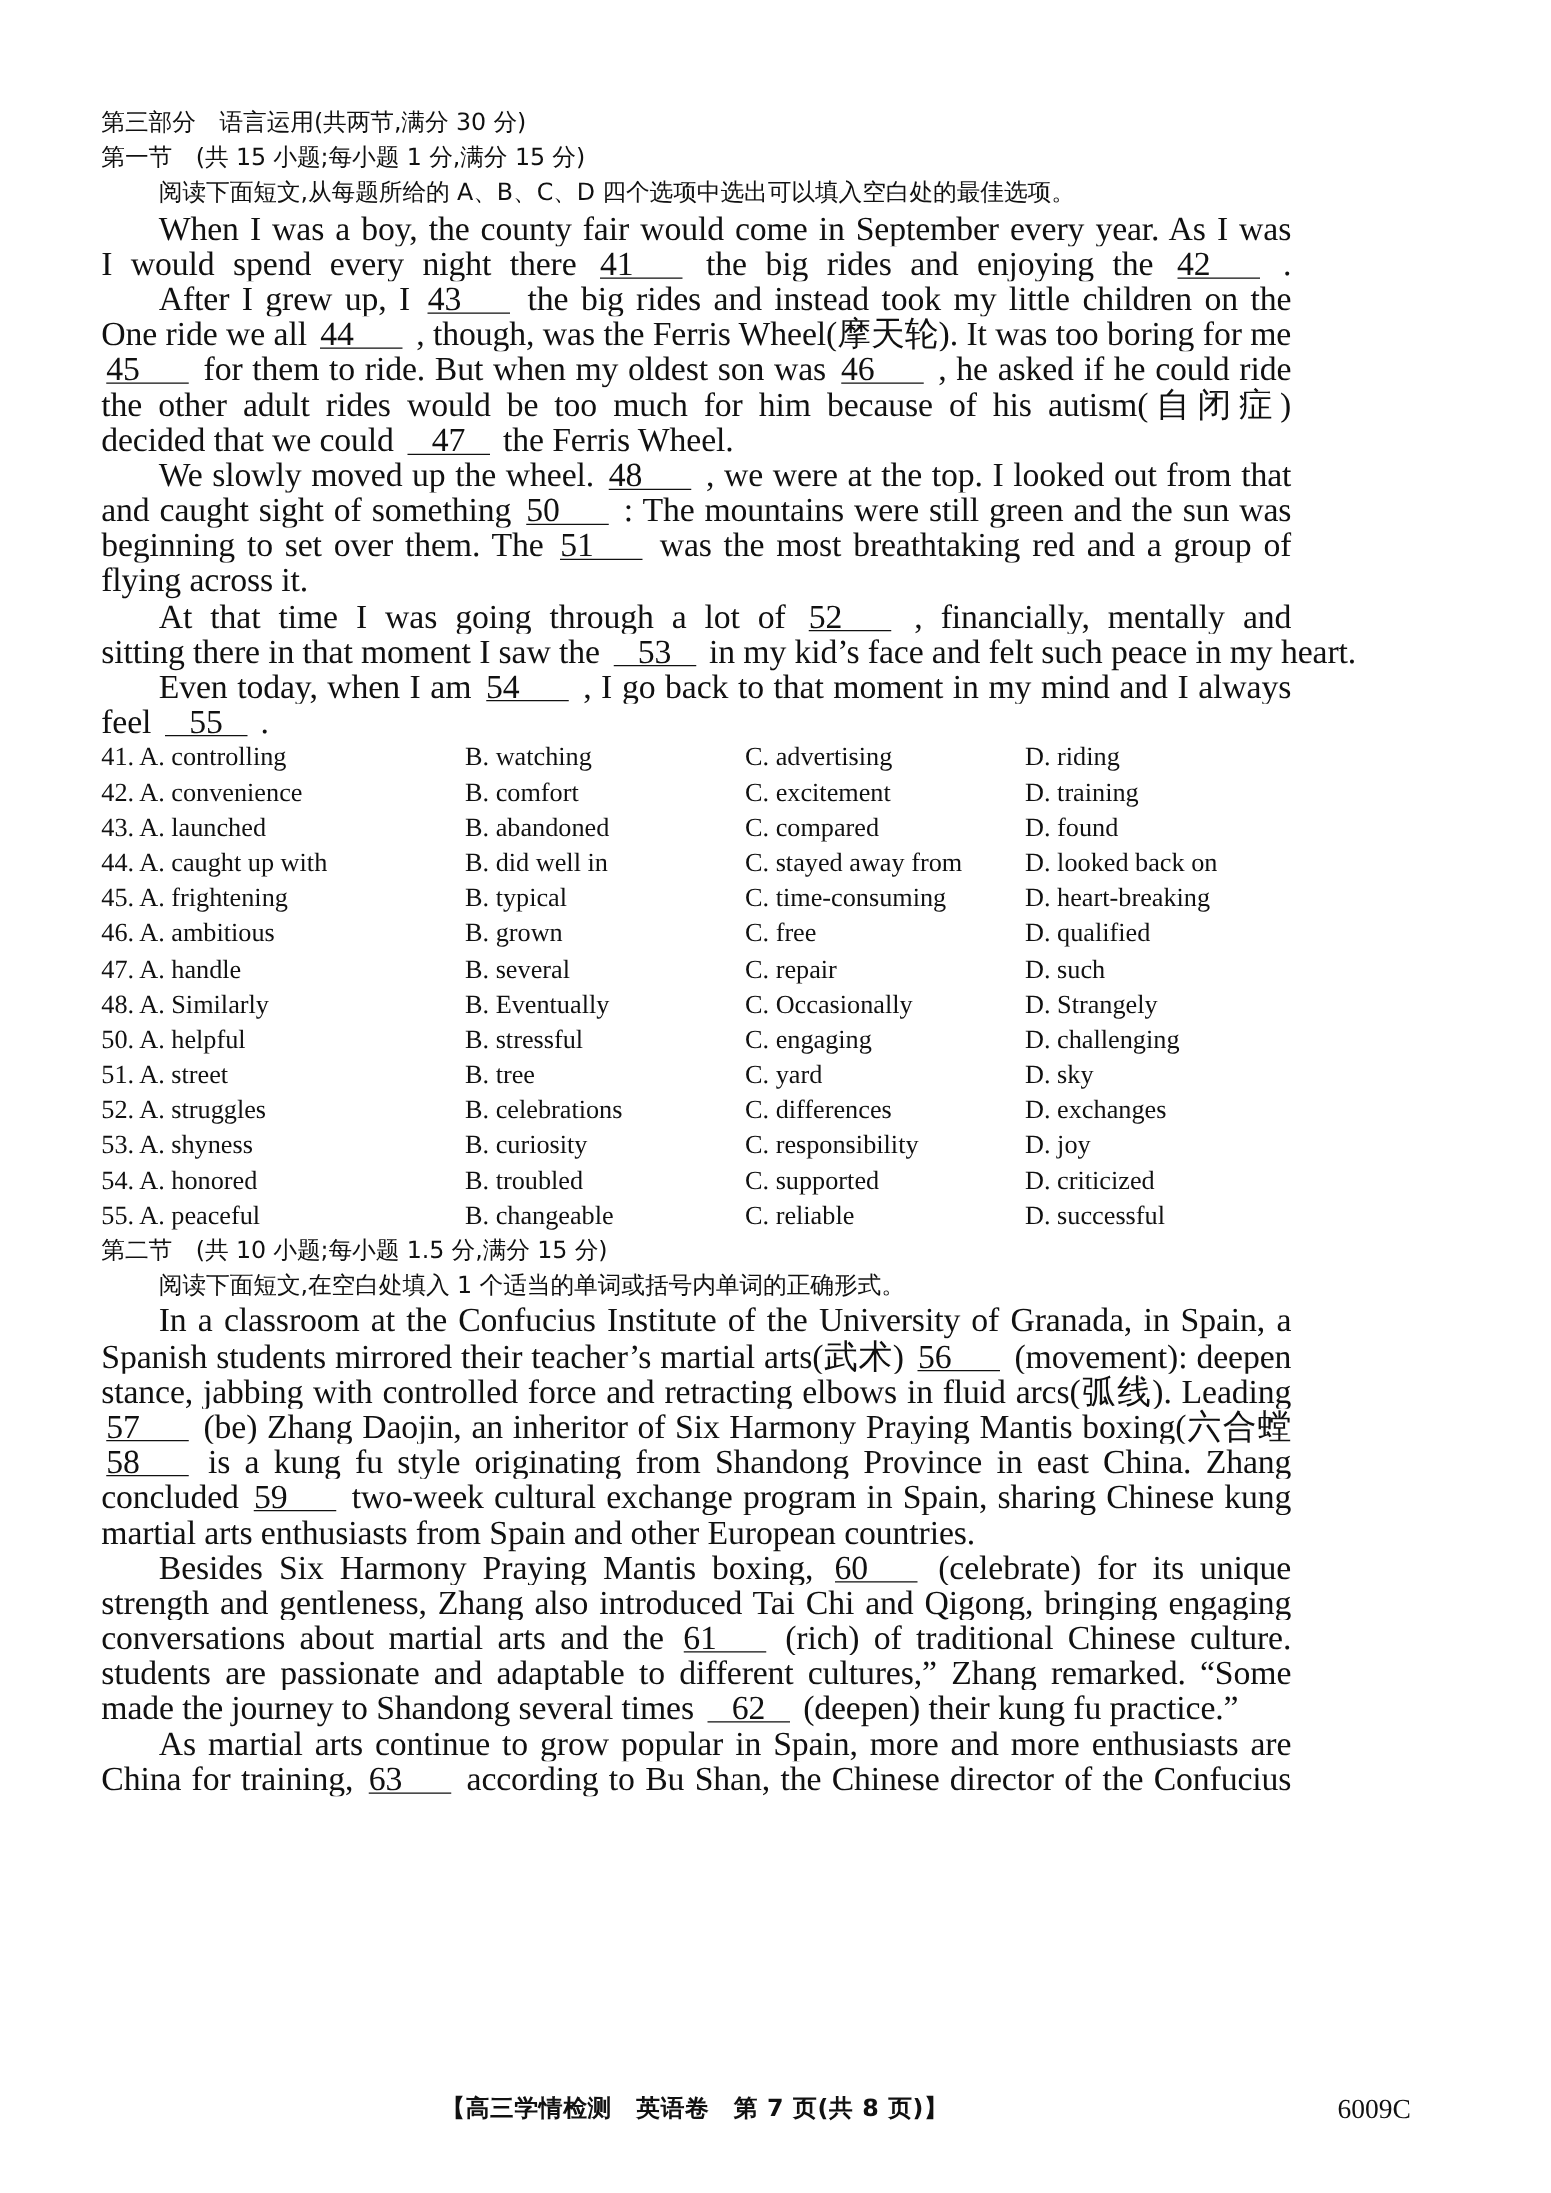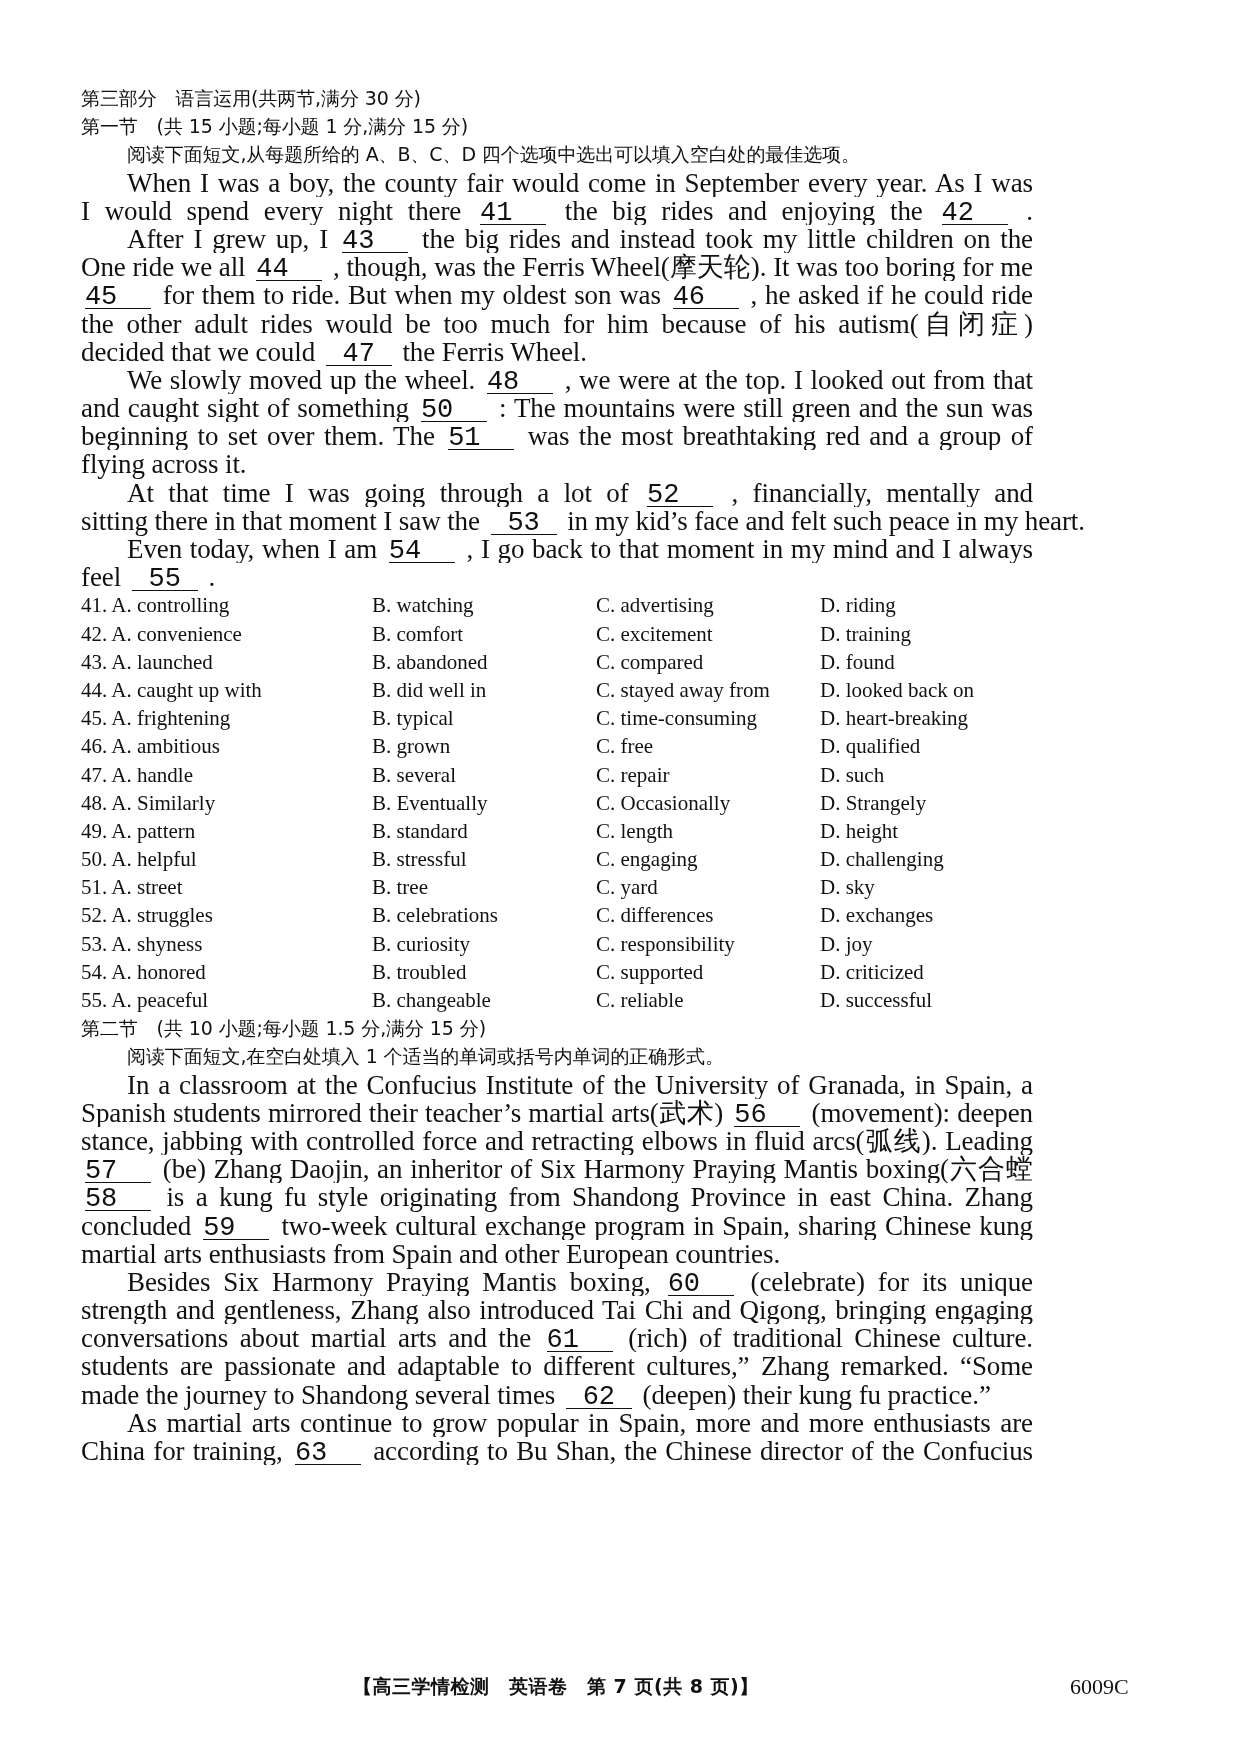--- a/index.html
+++ b/index.html
@@ -12,21 +12,21 @@
   .line {
     font-size: 27px; line-height: 28.2px; height: 28.2px;
     white-space: nowrap; letter-spacing: -0.1px;
   }
   .just { text-align: justify; text-align-last: justify; white-space: normal; overflow: hidden; }
   .indent { padding-left: 46px; }
   .cn-bold { font-family: "DejaVu Sans", sans-serif; font-weight: normal; font-size: 19px; }
   .cn { font-family: "DejaVu Sans", sans-serif; font-size: 19px; }
   .blank {
     display: inline-block; border-bottom: 1.3px solid #111; text-align: center;
-    min-width: 66px; line-height: 22px; margin: 0 4px; text-indent: 0; font-family: Liberation Mono, monospace;
+    min-width: 66px; line-height: 22px; margin: 0 4px; text-indent: 0;
   }
   .opt-row { display: grid; grid-template-columns: 291px 224px 224px 213px; font-size: 21px; line-height: 28.2px; height: 28.2px; white-space: nowrap; }
   .footer { position: absolute; top: 1674px; left: 0; width: 1130px; height: 30px; }
   .footer-title { position: absolute; left: 353px; top: 0; font-family: "DejaVu Sans", sans-serif; font-size: 19px; font-weight: bold; letter-spacing: 0.5px; }
   .footer-code { position: absolute; left: 1070px; top: 0; font-size: 22px; }
 </style>
 </head>
 <body>
 
 <div class="page">
@@ -93,26 +93,20 @@
         <span>C. repair</span>
         <span>D. such</span>
       </div>
       <div class="opt-row">
         <span>48. A. Similarly</span>
         <span>B. Eventually</span>
         <span>C. Occasionally</span>
         <span>D. Strangely</span>
       </div>
       <div class="opt-row">
-        <span>49. A. pattern</span>
-        <span>B. standard</span>
-        <span>C. length</span>
-        <span>D. height</span>
-      </div>
-      <div class="opt-row">
         <span>50. A. helpful</span>
         <span>B. stressful</span>
         <span>C. engaging</span>
         <span>D. challenging</span>
       </div>
       <div class="opt-row">
         <span>51. A. street</span>
         <span>B. tree</span>
         <span>C. yard</span>
         <span>D. sky</span>

